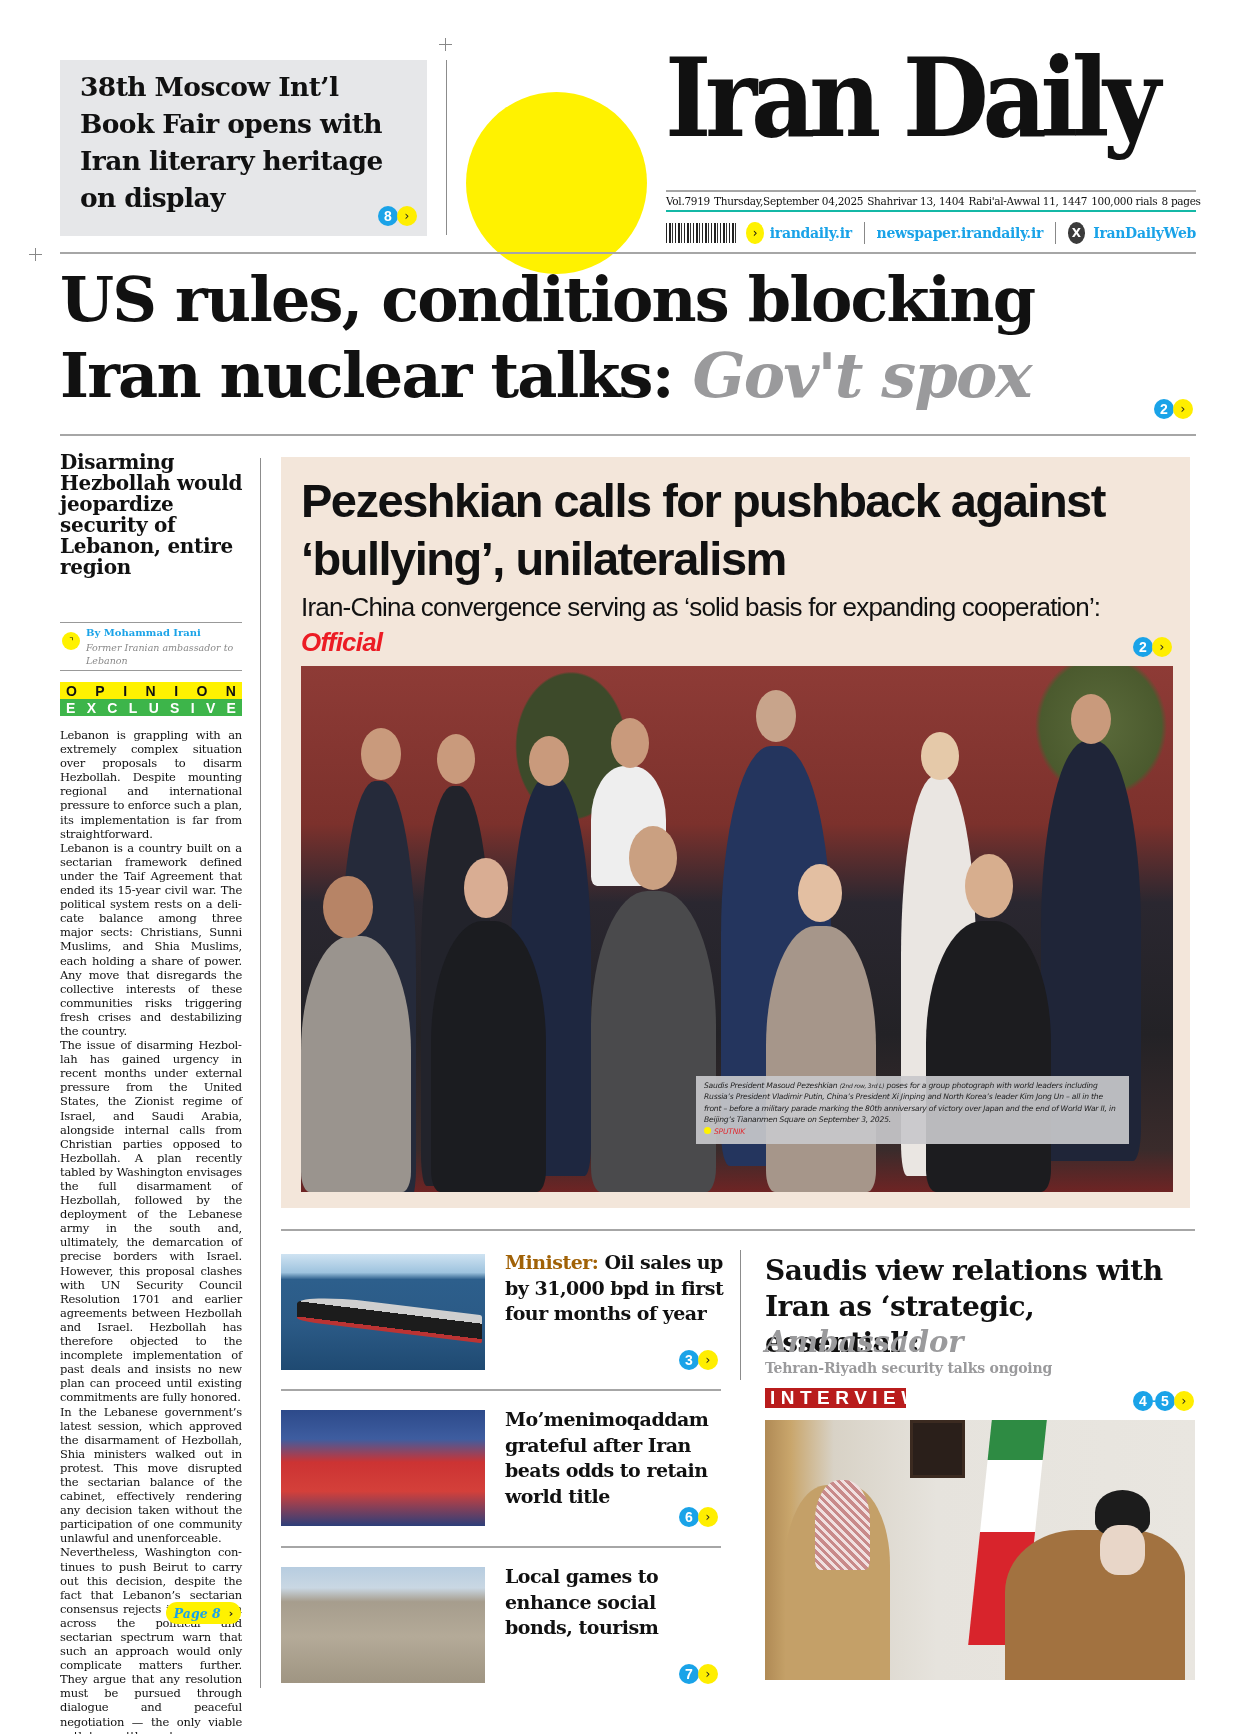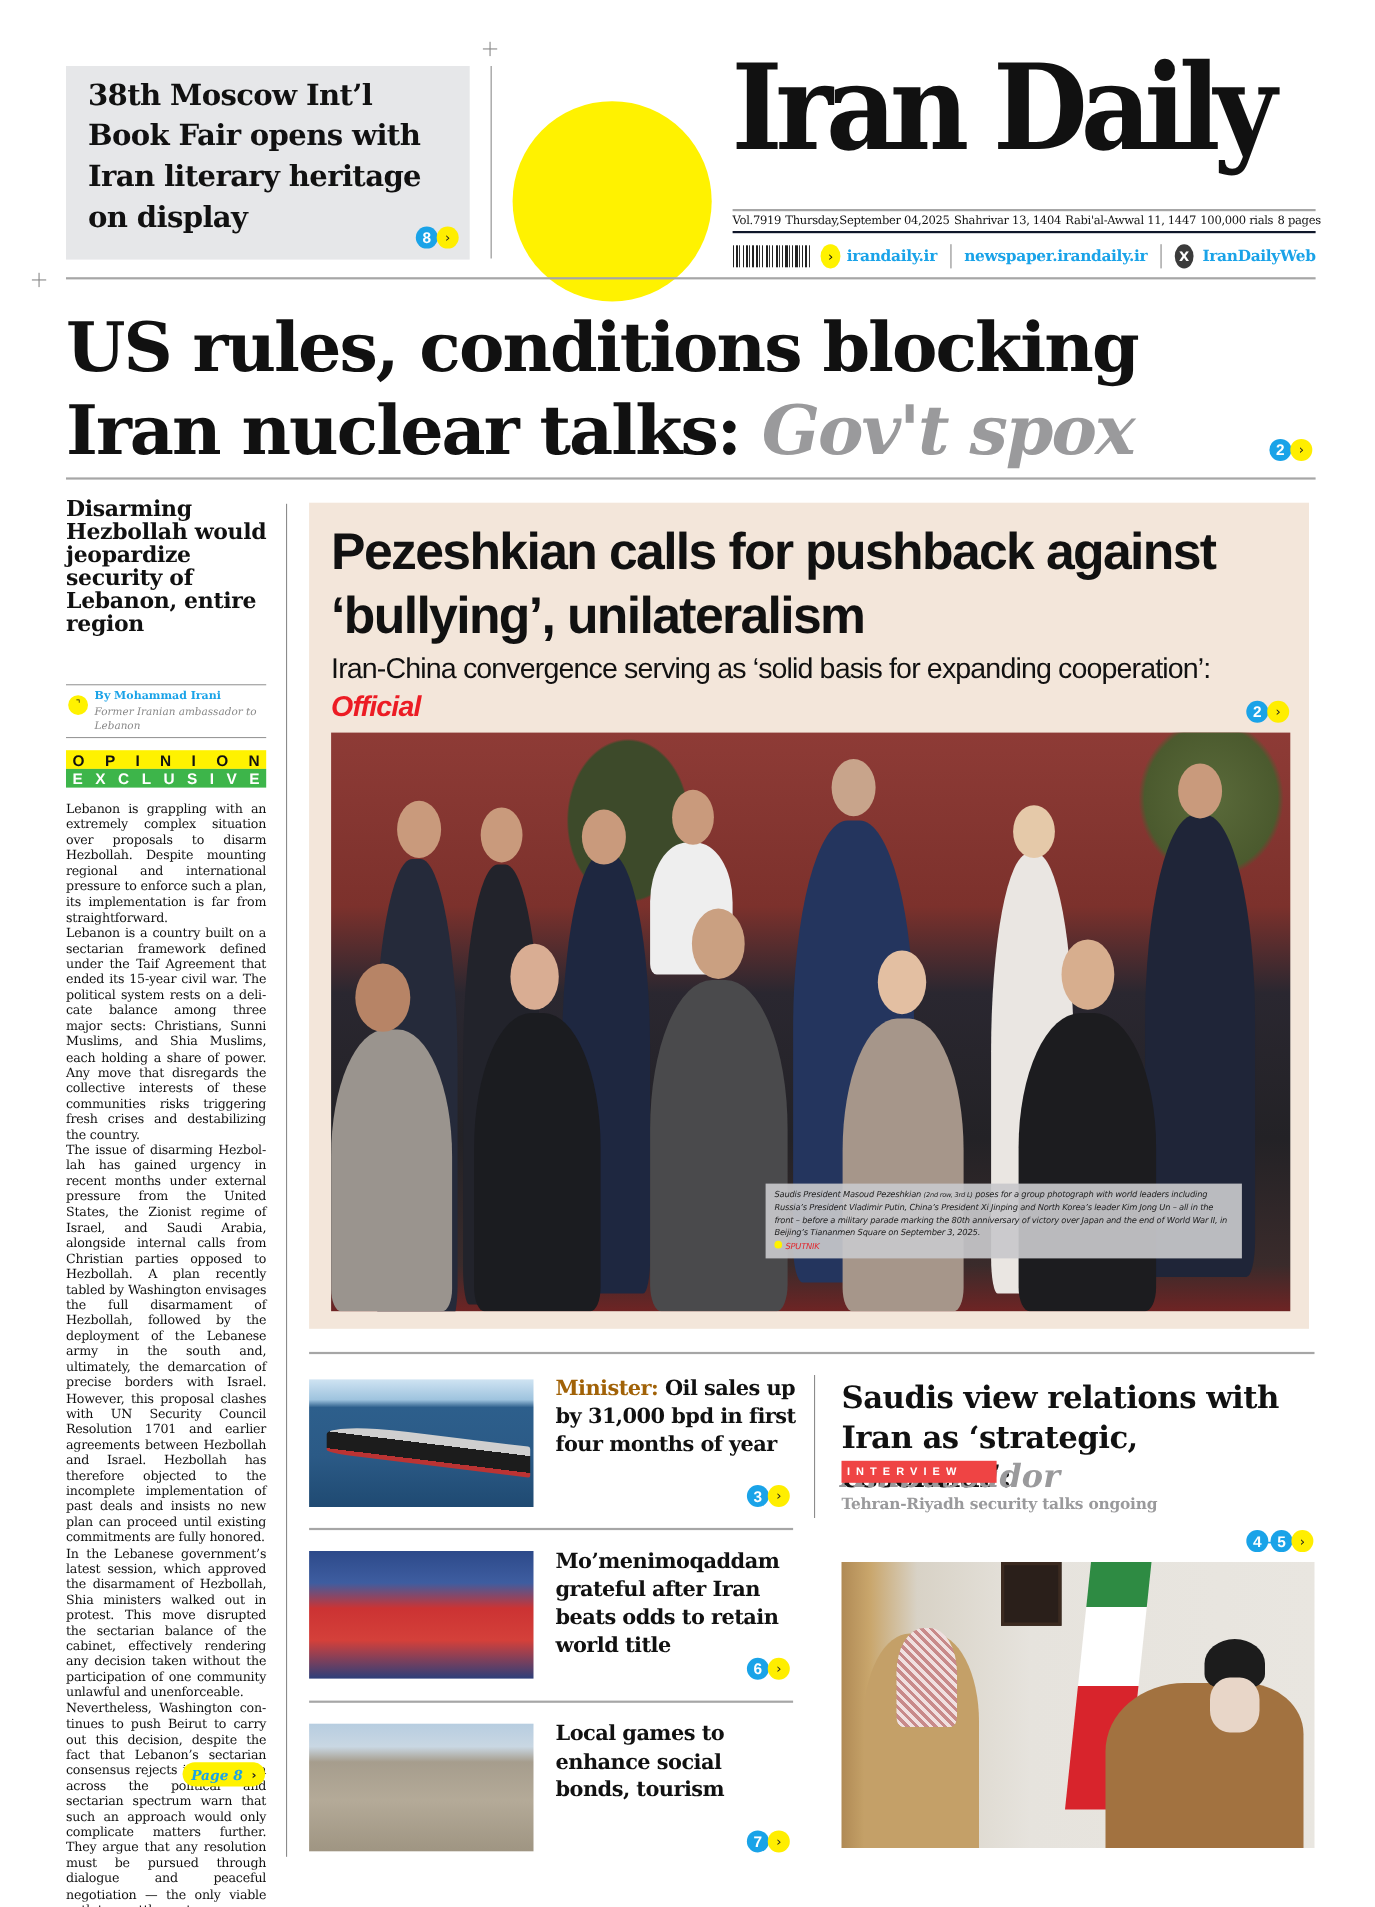--- a/index.html
+++ b/index.html
@@ -18,30 +18,30 @@
   .pg { position:absolute; display:flex; align-items:center; }
   .pg .num { background:#1aa3e8; color:#fff; font-family:"Liberation Sans",sans-serif; font-weight:bold; font-size:14px; height:20px; min-width:20px; border-radius:10px; display:flex; align-items:center; justify-content:center; padding:0 4px; }
   .pg .arr { background:#ffee00; color:#222; font-family:"DejaVu Sans",sans-serif; font-size:12px; width:20px; height:20px; border-radius:50%; display:flex; align-items:center; justify-content:center; margin-left:-1px; }
 
   
   .teaser { left:60px; top:60px; width:367px; height:176px; background:#e6e7e9; }
   .teaser h2 { position:absolute; left:20px; top:8px; width:335px; font-size:26.5px; line-height:37px; font-weight:bold; letter-spacing:-0.6px; }
 
   .sun { left:466px; top:92px; width:181px; height:182px; border-radius:50%; background:#fff200; transform:translateY(-0px); }
   .mast { left:665px; top:44px; font-family:"DejaVu Serif",serif; font-weight:bold; font-size:108px; letter-spacing:-7px; line-height:1; transform:scaleX(0.92); transform-origin:left top; }
-  .dateline { left:666px; top:190px; width:530px; height:22px; font-size:10.5px; letter-spacing:-0.3px; display:flex; align-items:center; white-space:nowrap; border-top:2px solid #a6a6a6; border-bottom:2px solid #0f172a; }
+  .dateline { left:666px; top:190px; width:530px; height:22px; font-size:10.5px; letter-spacing:-0.3px; display:flex; align-items:center; white-space:nowrap; border-top:2px solid #a6a6a6; border-bottom:2px solid #14b8a6; }
   .dot { display:inline-block; width:8px; height:8px; border-radius:50%; background:#fff200; margin:0 2px; }
   .linksbar { left:666px; top:221px; width:530px; height:24px; display:flex; align-items:center; }
   .barcode { width:92px; height:20px; background:repeating-linear-gradient(90deg,#222 0 1px,#fff 1px 3px,#222 3px 5px,#fff 5px 6px,#333 6px 7px,#fff 7px 9px); }
   .link { color:#1aa3e8; font-weight:bold; font-size:14px; letter-spacing:-0.3px; }
   .yarrow { width:22px; height:22px; border-radius:50%; background:#fff200; display:flex; align-items:center; justify-content:center; font-size:12px; font-family:"DejaVu Sans",sans-serif; margin:0 6px 0 8px; }
   .xicon { width:22px; height:22px; border-radius:50%; background:#3b3b3b; color:#fff; display:flex; align-items:center; justify-content:center; font-family:"DejaVu Sans",sans-serif; font-size:12px; font-weight:bold; margin-right:8px; }
   .sep { width:1px; height:22px; background:#888; margin:0 12px; }
 
-  .headline { left:60px; top:262px; width:1100px; font-size:62px; line-height:76px; font-weight:bold; letter-spacing:-1.8px;margin-top:16px; }
+  .headline { left:60px; top:262px; width:1100px; font-size:62px; line-height:76px; font-weight:bold; letter-spacing:-1.8px; }
   .headline .accent { color:#9a9a9c; font-style:italic; }
 
   
   .op-title { left:60px; top:452px; width:190px; font-size:20px; line-height:21px; font-weight:bold; letter-spacing:-0.3px; }
   .byline { left:60px; top:622px; width:182px; height:49px; border-top:1px solid #999; border-bottom:1px solid #999; }
   .byline .ico { position:absolute; left:2px; top:9px; width:18px; height:18px; border-radius:50%; background:#fff200; font-size:9px; display:flex; align-items:center; justify-content:center; font-family:"DejaVu Sans",sans-serif; }
   .byline .name { position:absolute; left:26px; top:4px; font-size:10px; font-weight:bold; color:#1aa3e8; }
   .byline .role { position:absolute; left:26px; top:18px; font-size:9.5px; font-style:italic; color:#888; line-height:13px; width:150px; }
   .badge-op { left:60px; top:682px; width:182px; height:17px; background:#fff200; display:flex; justify-content:space-between; padding:0 6px; font-family:"Liberation Sans",sans-serif; font-weight:bold; font-size:14px; align-items:center; }
   .badge-ex { left:60px; top:699px; width:182px; height:17px; background:#3db54a; color:#fff; display:flex; justify-content:space-between; padding:0 6px; font-family:"Liberation Sans",sans-serif; font-weight:bold; font-size:14px; align-items:center; }
@@ -71,21 +71,21 @@
   .t-oil { top:1254px; background: linear-gradient(180deg,#cfe3f2 0%,#9ec3de 16%,#2d5f8c 22%,#2b5a86 60%,#1f4a72 100%); }
   .t-oil::after { content:""; position:absolute; left:16px; top:50px; width:185px; height:28px; background:linear-gradient(180deg,#cfcfcf 0 30%,#1c1c1c 30% 85%,#b33 85% 100%); transform:skewY(7deg); border-radius:40% 2px 2px 10%; }
   .t-sport { top:1410px; background: linear-gradient(180deg,#2d4a8a 0%,#3e5da0 25%,#c33 45%,#d4403a 70%,#2d3f7a 100%); }
   .t-games { top:1567px; background: linear-gradient(180deg,#b7cde0 0%,#c9d7e3 18%,#a69d8d 30%,#b4aa98 60%,#9f9582 100%); }
   .story-h { position:absolute; left:505px; width:222px; font-size:19px; line-height:25.5px; font-weight:bold; letter-spacing:-0.5px; }
   .story-h .lead { color:#a16207; }
 
   .saudi-h { left:765px; top:1253px; width:430px; font-size:28px; line-height:36px; font-weight:bold; letter-spacing:-0.5px; }
   .saudi-amb { left:765px; top:1325px; font-size:29px; font-style:italic; font-weight:bold; color:#9a9a9c; }
   .saudi-sub { left:765px; top:1360px; font-size:14px; font-weight:bold; color:#9a9a9c; letter-spacing:-0.2px; }
-  .interview { left:765px; top:1328px; width:141px; height:20px; background:#ef4444; color:#fff; font-family:"Liberation Sans",sans-serif; font-weight:bold; font-size:10px; letter-spacing:5.5px; padding-left:5px; display:flex; align-items:center; }
+  .interview { left:765px; top:1388px; width:141px; height:20px; background:#b91c1c; color:#fff; font-family:"Liberation Sans",sans-serif; font-weight:bold; font-size:19px; letter-spacing:5.5px; padding-left:5px; display:flex; align-items:center; }
   .saudiphoto { left:765px; top:1420px; width:430px; height:260px;
     background:
       linear-gradient(90deg, #b08a55 0%, #c9a66c 6%, #d8d2c6 16%, #e6e3dd 40%, #e9e6e0 100%); overflow:hidden; }
 </style>
 </head>
 <body>
 
 <div class="crosshair" style="left:439px; top:38px;"></div>
 <div class="crosshair" style="left:29px; top:248px;"></div>
 

